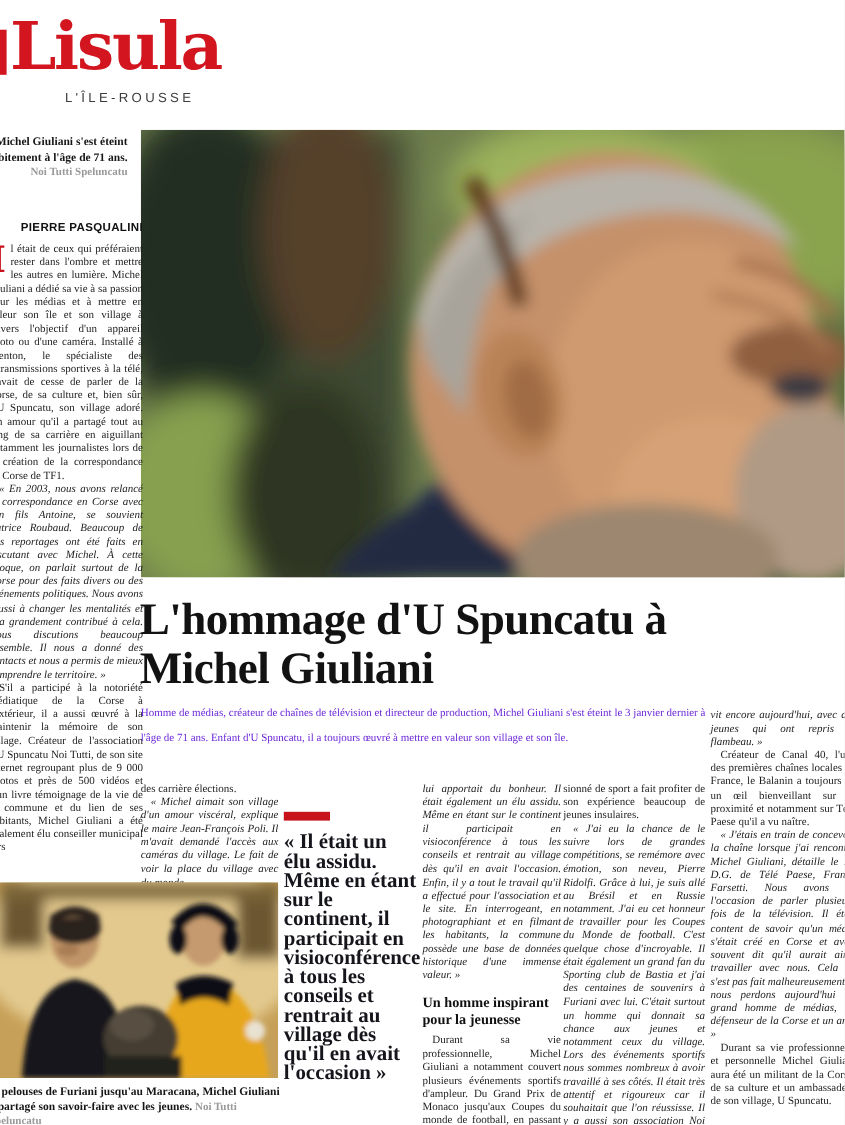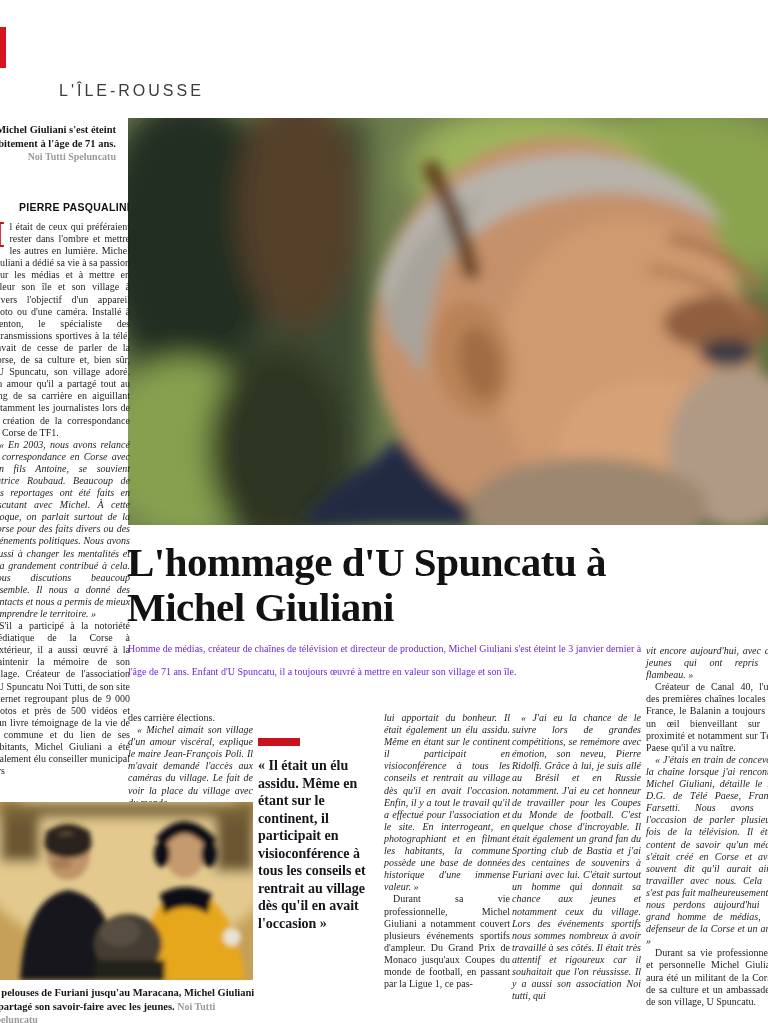--- a/index.html
+++ b/index.html
@@ -3,21 +3,21 @@
 <meta charset="utf-8">
 <style>
   html,body{margin:0;padding:0;background:#e9e9e9;}
   #page{position:relative;width:768px;height:1023px;background:#ffffff;overflow:hidden;
         font-family:"Liberation Serif", serif;color:#1c1c1c;}
   
   .masthead-frag{position:absolute;left:0;top:27px;width:6px;height:41px;background:#d2151e;}
   .masthead{position:absolute;left:9px;top:8px;font-family:"DejaVu Serif", serif;
             font-weight:bold;font-size:60px;line-height:70px;color:#d2151e;letter-spacing:-2px;}
   .masthead-sub{position:absolute;left:59px;top:82px;font-family:"Liberation Sans", sans-serif;
-            font-size:16px;letter-spacing:3px;color:#3d3d3d;font-weight:400;}
+            font-size:12px;letter-spacing:3px;color:#3d3d3d;font-weight:400;}
   
   .cap-top{position:absolute;left:-14px;top:123px;width:130px;text-align:right;
            font-size:10.5px;line-height:13.5px;font-weight:bold;color:#161616;}
   .cap-credit{font-weight:bold;color:#9a9a9a;font-size:10px;}
   
   .byline{position:absolute;left:-14px;top:201px;width:144px;text-align:right;
           font-family:"Liberation Sans", sans-serif;font-size:10.5px;font-weight:bold;
           letter-spacing:.3px;color:#111;}
   .col{position:absolute;font-size:10px;line-height:12.1px;text-align:justify;color:#1d1d1d;}
   .col p{margin:0;}
@@ -35,34 +35,35 @@
   .photo-bottom{position:absolute;left:0px;top:802px;width:253px;height:178px;overflow:hidden;}
   
   .headline{position:absolute;left:127px;top:540px;width:540px;
             font-family:"Liberation Serif", serif;font-weight:bold;color:#121212;
             font-size:41px;line-height:45px;letter-spacing:-.5px;}
   .standfirst{position:absolute;left:128px;top:637px;width:522px;
             font-size:10px;line-height:23px;color:#6d28d9;}
   
   .pullquote{position:absolute;left:258px;top:738px;width:121px;}
   .pq-bar{width:42px;height:8px;background:#c8121c;margin-bottom:11px;}
-  .pq-text{font-size:14px;line-height:17.5px;font-weight:bold;color:#15151c;}
+  .pq-text{font-size:19px;line-height:17.5px;font-weight:bold;color:#15151c;}
   
   .subhead{font-size:13px;line-height:15.5px;font-weight:bold;color:#111;
            margin:10px 0 6px 0 !important;text-align:left;}
   
   .cap-bottom{position:absolute;left:-10px;top:986px;width:268px;
               font-size:10.5px;line-height:13.5px;font-weight:bold;color:#161616;text-align:left;}
 </style>
 </head>
 <body>
 
 <div id="page">
 
   <div class="masthead-frag"></div>
+  <div class="masthead">Lisula</div>
   <div class="masthead-sub">L'ÎLE-ROUSSE</div>
 
   <div class="cap-top">
     <span>Michel Giuliani s'est éteint subitement à l'âge de 71 ans.</span>
     <span class="cap-credit">Noi Tutti Speluncatu</span>
   </div>
 
   <div class="photo-main">
     <svg width="640" height="407" viewBox="0 0 640 407">
       <defs>
@@ -129,24 +130,26 @@
     <p class="ind it">« Michel aimait son village d'un amour viscéral, explique le maire Jean-François Poli. Il m'avait demandé l'accès aux caméras du village. Le fait de voir la place du village avec du monde</p>
   </div>
 
   <div class="pullquote">
     <div class="pq-bar"></div>
     <div class="pq-text">« Il était un élu assidu. Même en étant sur le continent, il participait en visioconférence à tous les conseils et rentrait au village dès qu'il en avait l'occasion »</div>
   </div>
 
   <div class="col" id="col4">
     <p class="it">lui apportait du bonheur. Il était également un élu assidu. Même en étant sur le continent il participait en visioconférence à tous les conseils et rentrait au village dès qu'il en avait l'occasion. Enfin, il y a tout le travail qu'il a effectué pour l'association et le site. En interrogeant, en photographiant et en filmant les habitants, la commune possède une base de données historique d'une immense valeur. »</p>
+    <p class="subhead">Un homme inspirant pour la jeunesse</p>
     <p class="ind">Durant sa vie professionnelle, Michel Giuliani a notamment couvert plusieurs événements sportifs d'ampleur. Du Grand Prix de Monaco jusqu'aux Coupes du monde de football, en passant par la Ligue 1, ce pas-</p>
   </div>
 
   <div class="col" id="col5">
+    <p>sionné de sport a fait profiter de son expérience beaucoup de jeunes insulaires.</p>
     <p class="ind it">« J'ai eu la chance de le suivre lors de grandes compétitions, se remémore avec émotion, son neveu, Pierre Ridolfi. Grâce à lui, je suis allé au Brésil et en Russie notamment. J'ai eu cet honneur de travailler pour les Coupes du Monde de football. C'est quelque chose d'incroyable. Il était également un grand fan du Sporting club de Bastia et j'ai des centaines de souvenirs à Furiani avec lui. C'était surtout un homme qui donnait sa chance aux jeunes et notamment ceux du village. Lors des événements sportifs nous sommes nombreux à avoir travaillé à ses côtés. Il était très attentif et rigoureux car il souhaitait que l'on réussisse. Il y a aussi son association Noi tutti, qui</p>
   </div>
 
   <div class="col" id="col6">
     <p class="it">vit encore aujourd'hui, avec des jeunes qui ont repris le flambeau. »</p>
     <p class="ind">Créateur de Canal 40, l'une des premières chaînes locales de France, le Balanin a toujours eu un œil bienveillant sur la proximité et notamment sur Télé Paese qu'il a vu naître.</p>
     <p class="ind it">« J'étais en train de concevoir la chaîne lorsque j'ai rencontré Michel Giuliani, détaille le P.-D.G. de Télé Paese, Franco Farsetti. Nous avons eu l'occasion de parler plusieurs fois de la télévision. Il était content de savoir qu'un média s'était créé en Corse et avait souvent dit qu'il aurait aimé travailler avec nous. Cela ne s'est pas fait malheureusement et nous perdons aujourd'hui un grand homme de médias, un défenseur de la Corse et un ami. »</p>
     <p class="ind">Durant sa vie professionnelle et personnelle Michel Giuliani aura été un militant de la Corse, de sa culture et un ambassadeur de son village, U Spuncatu.</p>
   </div>
 

